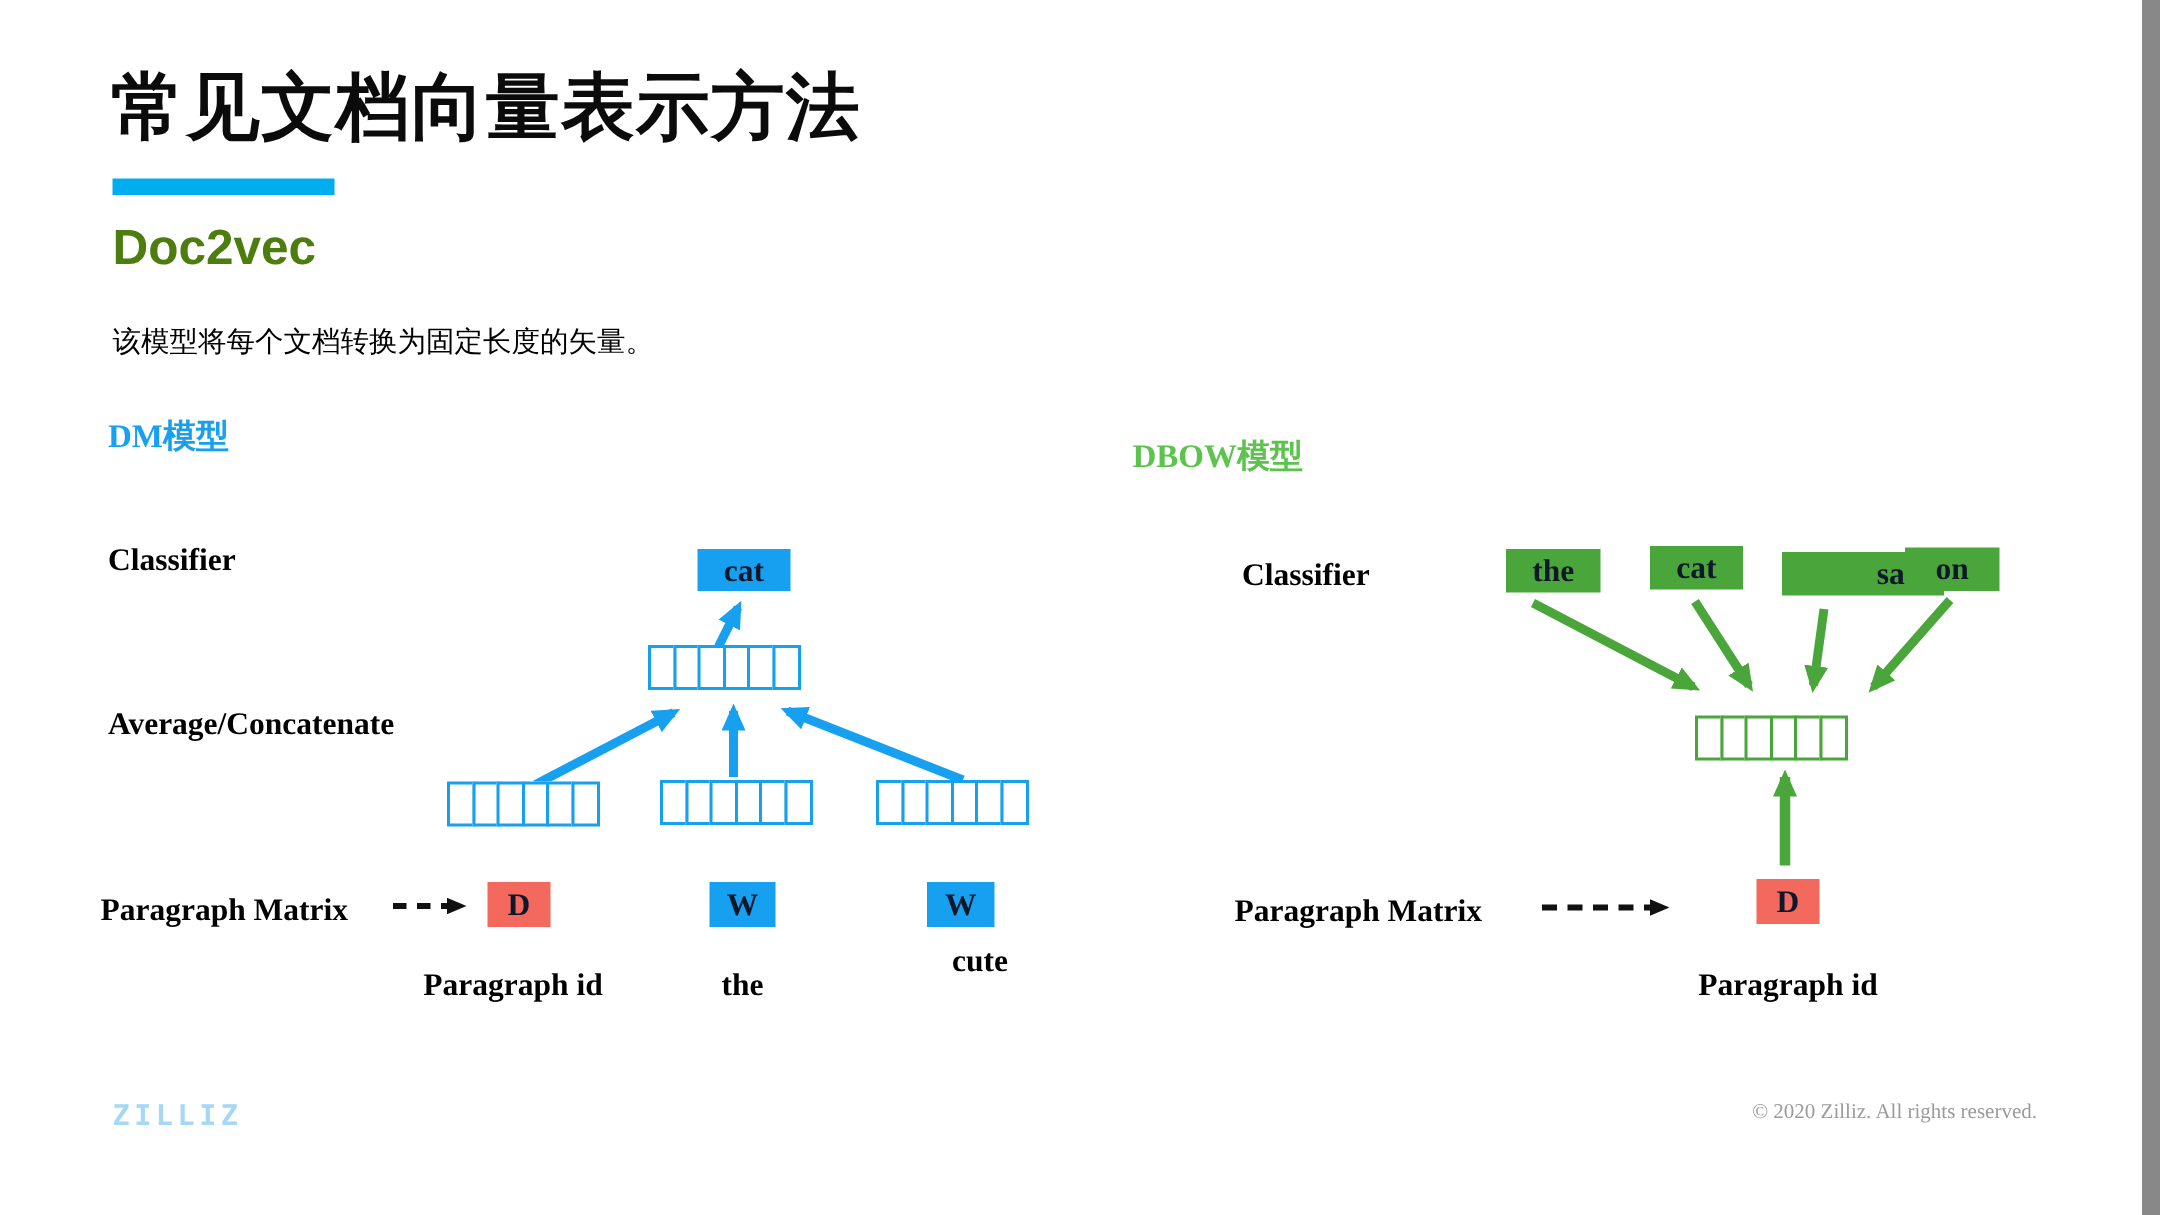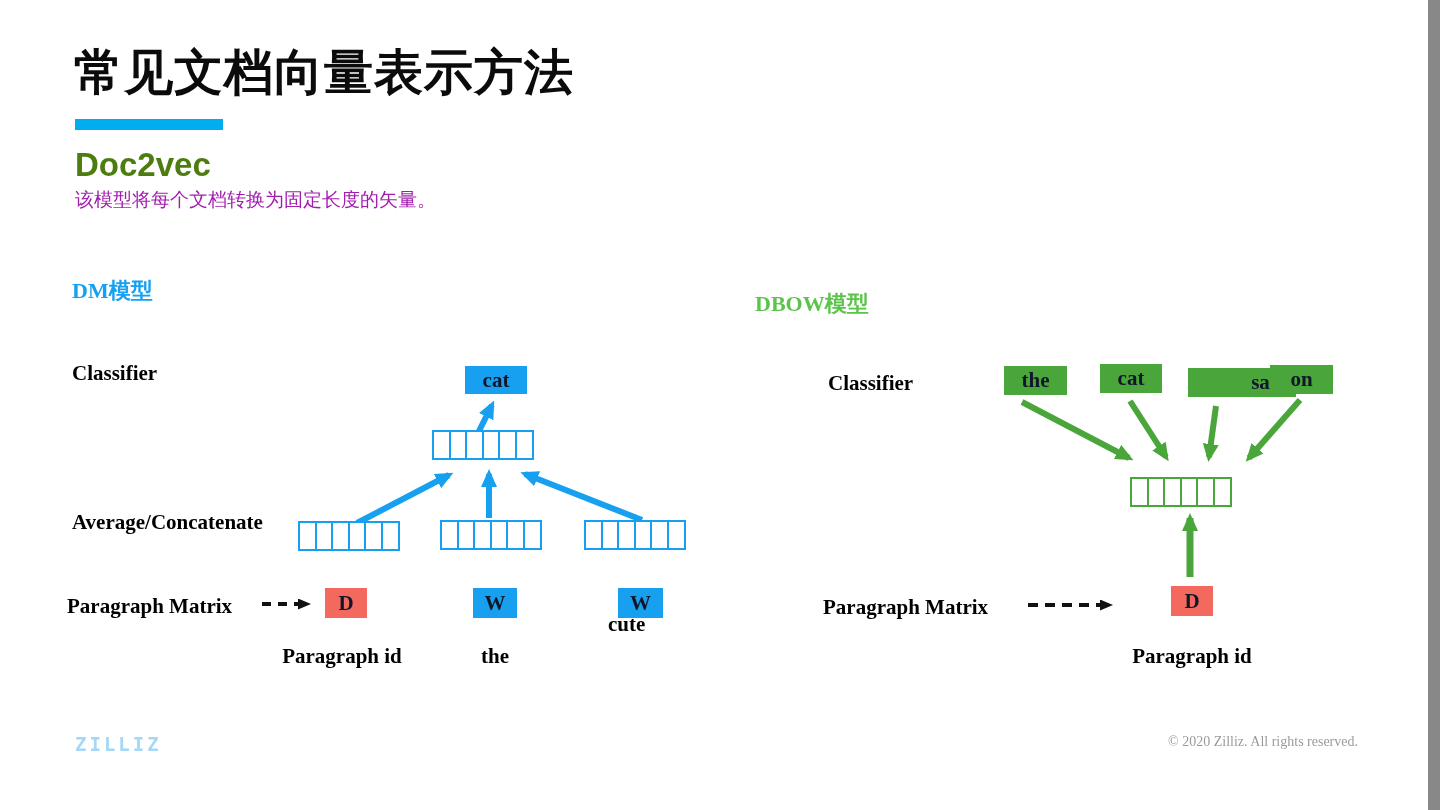--- a/index.html
+++ b/index.html
@@ -20,22 +20,22 @@
   }
   .title-underline{
     left:75px;top:119px;width:148px;height:11px;
     background:var(--accent-underline,#00aeef);
   }
   .subtitle{
     left:75px;top:146px;
     font-size:33px;font-weight:700;color:#4d7c0f;
   }
   .description{
-    left:75px;top:187px;
-    font-size:19px;color:#a21caf;
+    left:75px;top:215px;
+    font-size:19px;color:#000000;
   }
 
   
   .model-label{
     font-family:"Liberation Serif", serif;
     font-weight:700;font-size:22px;
   }
   .dm-label{left:72px;top:276px;color:var(--blue,#18a0f0);}
   .dbow-label{left:755px;top:289px;color:var(--green-label,#5cc44c);}
 
@@ -139,21 +139,21 @@
 
   <div class="abs vector" style="left:432px;top:430px;">
       <div class="cell"></div>
       <div class="cell"></div>
       <div class="cell"></div>
       <div class="cell"></div>
       <div class="cell"></div>
       <div class="cell"></div>
     </div>
 
-  <div class="abs diagram-label" style="left:72px;top:510px;text-align:center;">Average/Concatenate</div>
+  <div class="abs diagram-label" style="left:72px;top:470px;text-align:center;">Average/Concatenate</div>
 
   <div class="abs vector" style="left:298px;top:521px;">
       <div class="cell"></div>
       <div class="cell"></div>
       <div class="cell"></div>
       <div class="cell"></div>
       <div class="cell"></div>
       <div class="cell"></div>
     </div>
   <div class="abs vector" style="left:440px;top:520px;">
@@ -174,21 +174,21 @@
     </div>
 
   <div class="abs diagram-label" style="left:67px;top:594px;">Paragraph Matrix</div>
 
   <div class="abs word-box bg-red" style="left:325px;top:588px;width:42px;height:30px;">D</div>
   <div class="abs word-box bg-blue" style="left:473px;top:588px;width:44px;height:30px;">W</div>
   <div class="abs word-box bg-blue" style="left:618px;top:588px;width:45px;height:30px;">W</div>
 
   <div class="abs diagram-label" style="left:278px;top:644px;width:128px;text-align:center;">Paragraph id</div>
   <div class="abs diagram-label" style="left:464px;top:644px;width:62px;text-align:center;">the</div>
-  <div class="abs diagram-label" style="left:608px;top:612px;width:64px;text-align:left;">cute</div>
+  <div class="abs diagram-label" style="left:608px;top:628px;width:64px;text-align:right;">cute</div>
 
   <div class="abs diagram-label" style="left:828px;top:371px;">Classifier</div>
 
   <div class="abs word-box bg-green" style="left:1004px;top:366px;width:63px;height:29px;">the</div>
   <div class="abs word-box bg-green" style="left:1100px;top:364px;width:62px;height:29px;">cat</div>
   <div class="abs word-box bg-green" style="left:1188px;top:368px;width:64px;height:29px;padding-left:44px;">sat</div>
   <div class="abs word-box bg-green" style="left:1270px;top:365px;width:63px;height:29px;">on</div>
 
   <div class="abs vector green" style="left:1130px;top:477px;">
       <div class="cell"></div>

